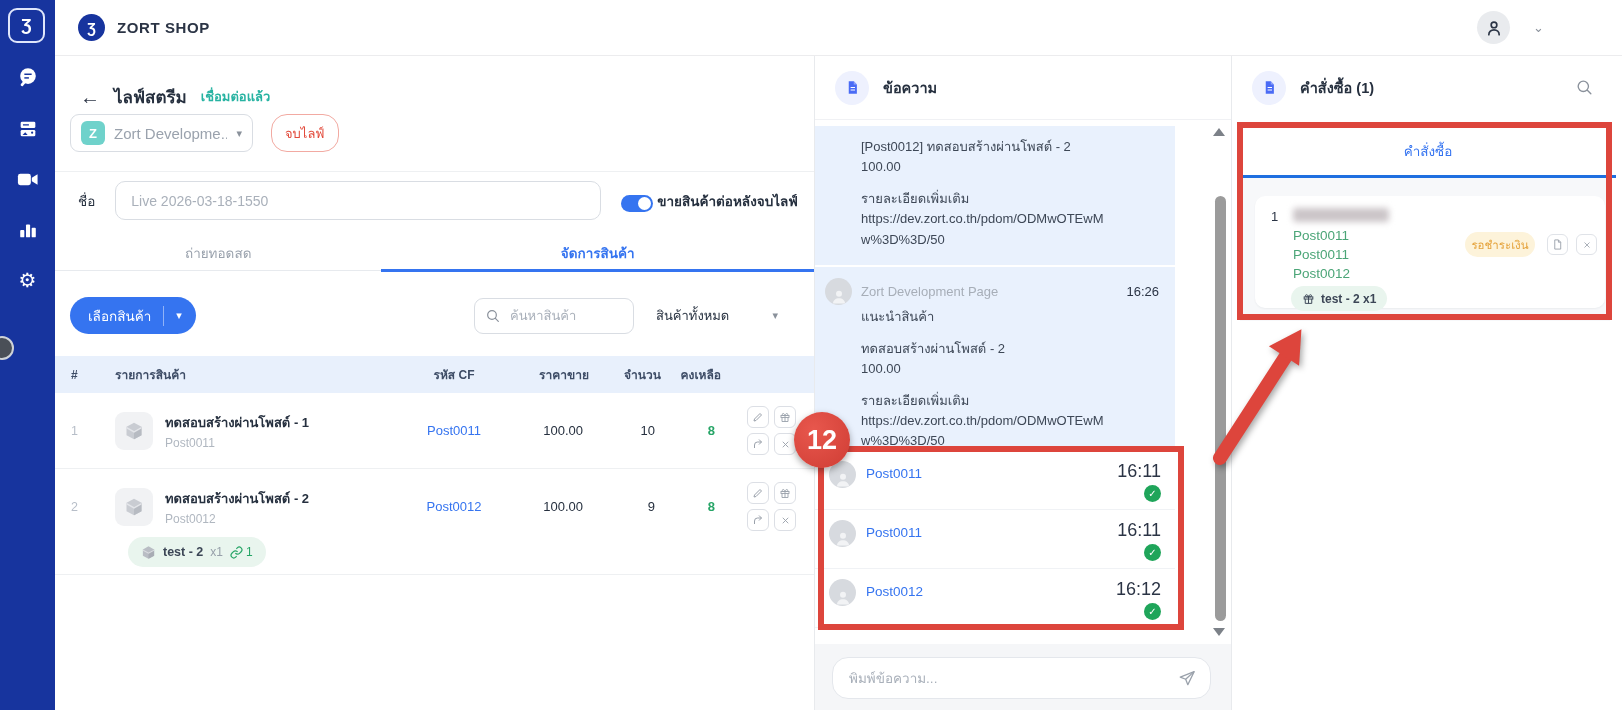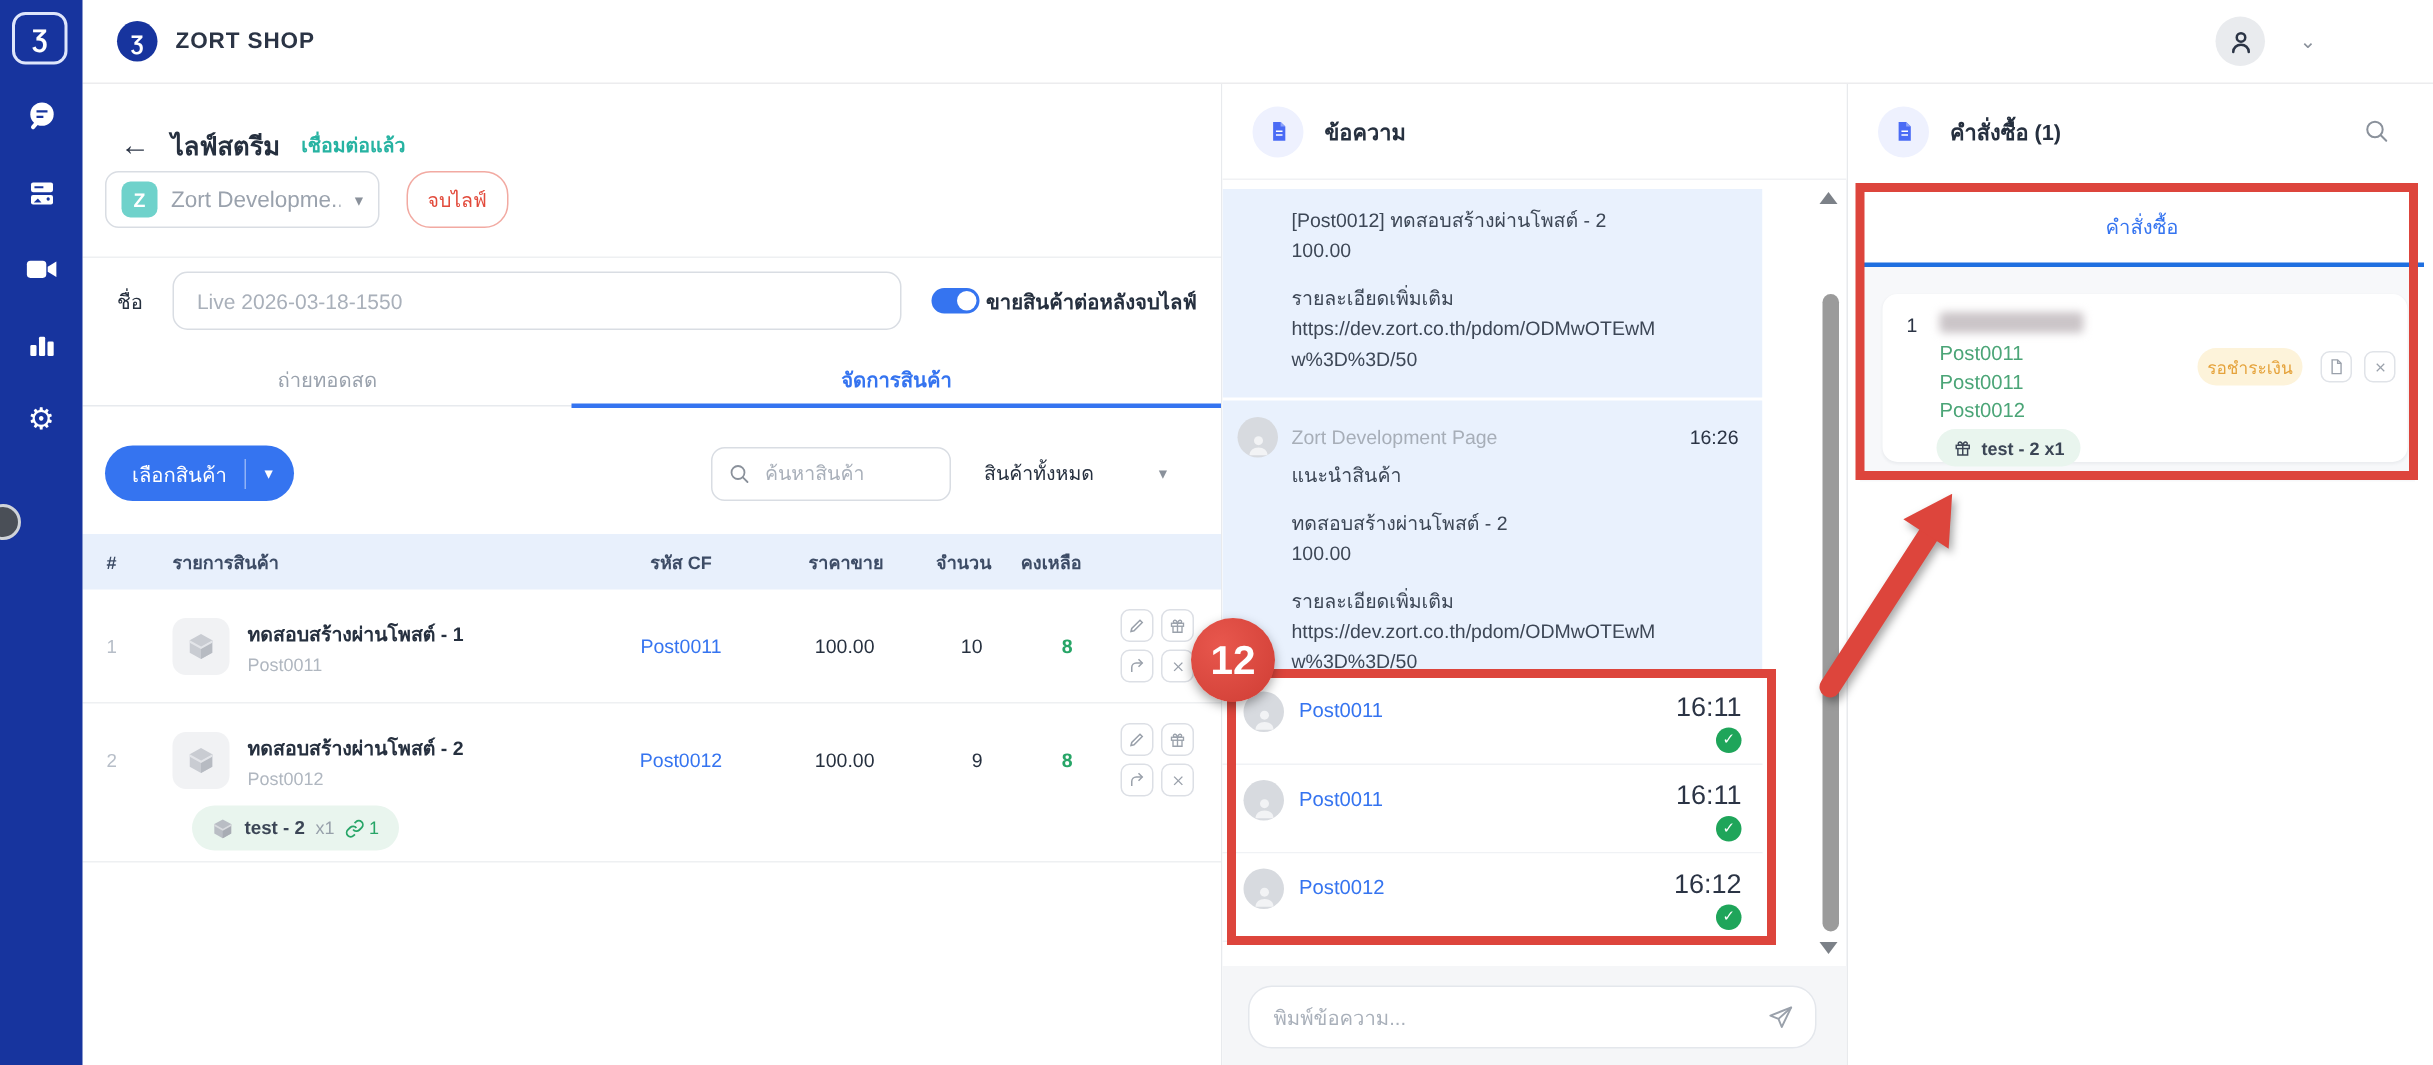--- a/index.html
+++ b/index.html
@@ -41,21 +41,21 @@
   .page-label{flex:1;font-size:15px;color:#9aa2ad;white-space:nowrap;overflow:hidden}
   .caret{color:#8a919b;font-size:11px}
   .end-live{height:38px;padding:0 13px;border:1px solid #f2aaa2;border-radius:16px;background:#fff;
             color:#e24a3b;font-size:13px;cursor:pointer;font-family:inherit}
   .div1{position:absolute;left:0;right:0;top:115px;border-top:1px solid #eef0f2}
   .name-row{position:absolute;left:23px;top:125px;display:flex;align-items:center;gap:20px;width:725px}
   .name-label{font-size:13.5px;color:#26303f}
   .name-input{width:486px;height:39px;border:1px solid #d9dde3;border-radius:10px;padding:0 15px;font-size:14px;
               color:#26303f;box-sizing:border-box;font-family:inherit;outline:none}
   .name-input::placeholder{color:#a9b0ba}
-  .toggle-wrap{display:flex;align-items:center;gap:4px}
+  .toggle-wrap{display:flex;align-items:flex-end;gap:4px}
   .toggle{width:32px;height:17px;border-radius:9px;background:#3574f0;position:relative;cursor:pointer}
   .toggle-knob{position:absolute;right:2px;top:2px;width:13px;height:13px;border-radius:50%;background:#fff}
   .toggle-label{font-size:13.5px;font-weight:bold;color:#26303f;white-space:nowrap}
   .tabs{position:absolute;left:0;right:0;top:180px;height:34px;display:flex;border-bottom:1px solid #e7eaee}
   .tab{display:flex;align-items:center;justify-content:center;font-size:13.5px;cursor:pointer;position:relative}
   .tab.active{color:#3574f0;font-weight:bold;flex-basis:57%}
   .tab.inactive{color:#9aa2ad;flex-basis:43%}
   .tab.active::after{content:"";position:absolute;left:0;right:0;bottom:-2px;height:3px;background:#3574f0}
   .toolbar{position:absolute;left:15px;top:241px;right:28px;display:flex;align-items:center}
   .btn-select{height:37px;border:none;border-radius:19px;background:#3574f0;color:#fff;font-size:13.5px;

